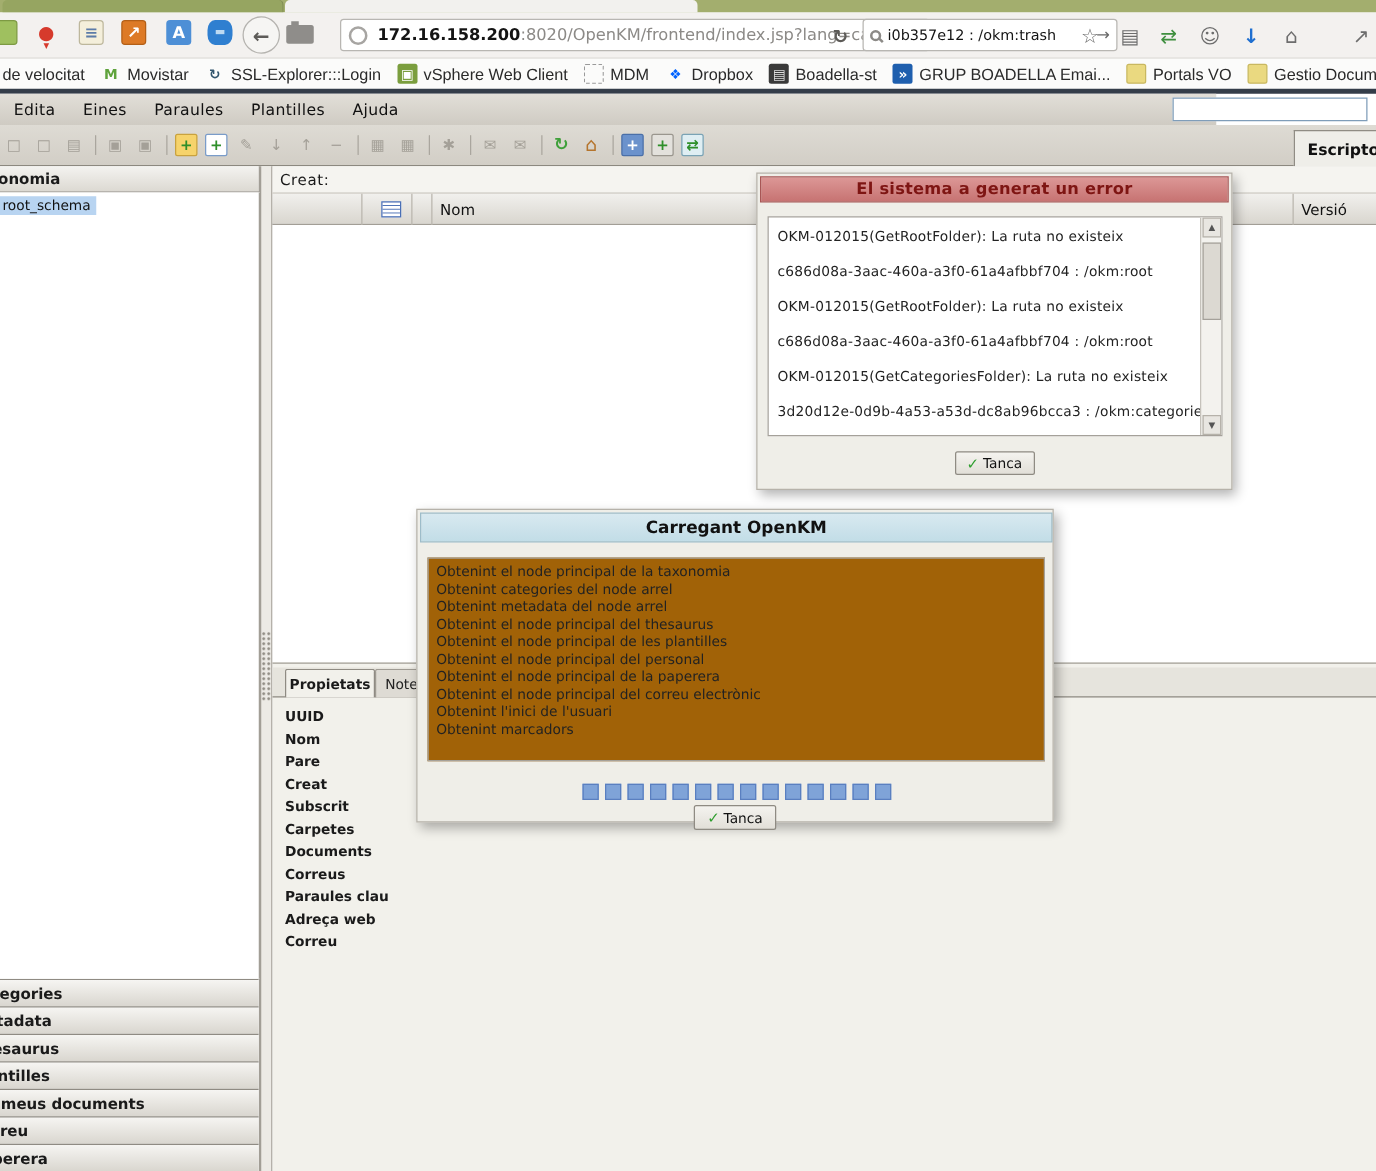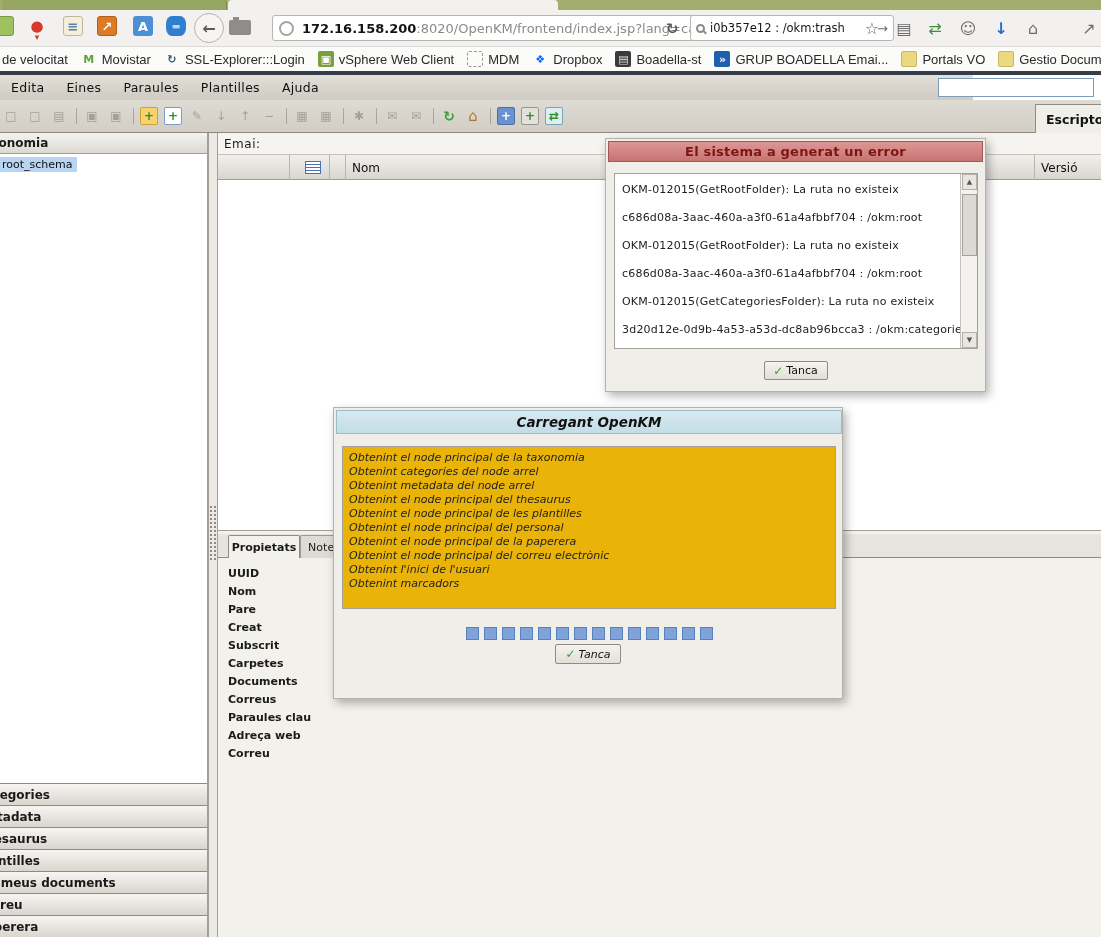--- a/index.html
+++ b/index.html
@@ -139,25 +139,25 @@
   .sbarrow { position:absolute; left:1px; width:15px; height:16px; background:#e8e6e1; border:1px solid #b6b2aa;
     display:flex; align-items:center; justify-content:center; font-size:7px; color:#555;}
   #sb-up { top:0; } #sb-down { bottom:0; }
   #sb-thumb { position:absolute; left:1px; top:20px; width:15px; height:62px; background:#dcd9d2; border:1px solid #a5a19a;}
   .tanca-btn { position:absolute; left:50%; transform:translateX(-50%); width:64px; height:19px;
     background:linear-gradient(#f4f3ef,#e2dfd8); border:1px solid #8f8b83; border-radius:2px;
     display:flex; align-items:center; justify-content:center; font-size:11px; color:#111; gap:3px;}
   .tanca-btn .check { color:var(--tanca-check-green,#2f9e2f); font-weight:bold; font-size:12px;}
   #error-tanca { top:222px; }
 
-  #loading-dialog { left:333px; top:407px; width:510px; height:292px; z-index:50;font-style:italic;}
+  #loading-dialog { left:333px; top:407px; width:510px; height:251px; z-index:50;}
   #loading-title { position:absolute; left:2px; top:2px; width:506px; height:24px;
     background:linear-gradient(var(--loading-title-bg,#d8e9f0),#c2dde7); border:1px solid #9dbcc9;
     display:flex; align-items:center; justify-content:center; font-weight:bold; font-size:13.5px; color:#111;}
-  #loading-body { position:absolute; left:8px; top:38px; width:494px; height:163px; background:#eab308; border:1px solid #a5a19a;
+  #loading-body { position:absolute; left:8px; top:38px; width:494px; height:163px; background:#a16207; border:1px solid #a5a19a;
     padding:4px 0 0 6px; overflow:hidden;}
   .loadline { height:14px; font-size:11px; color:#222; white-space:nowrap;}
   #progress-row { position:absolute; left:0; top:219px; width:510px; display:flex; justify-content:center; gap:5px;}
   .psq { width:13px; height:13px; background:var(--progress-square,#7fa3d8); border:1px solid #5a7fc0; }
   #loading-tanca { top:236px; width:66px; height:20px;}
 </style>
 </head>
 <body>
 
 <div id="screen">
@@ -395,21 +395,21 @@
       </div>
 
       <div class="stackbar">
         <span class="stacklabel">Paperera</span>
       </div>
     </div>
   <div id="splitter" class="abs"></div>
   <div id="splitter-handle" class="abs"></div>
 
   <div id="ruta-bar" class="abs">
-    <span>Emai:</span>
+    <span>Creat:</span>
   </div>
   <div id="file-header" class="abs">
     <div id="hc1" class="hcell"></div>
     <div id="hc2" class="hcell">
       <span id="viewmode-ico"></span>
     </div>
     <div id="hc3" class="hcell"></div>
     <div id="hc4" class="hcell">Nom</div>
     <div id="hc5" class="hcell"></div>
     <div id="hc6" class="hcell">Versió</div>

